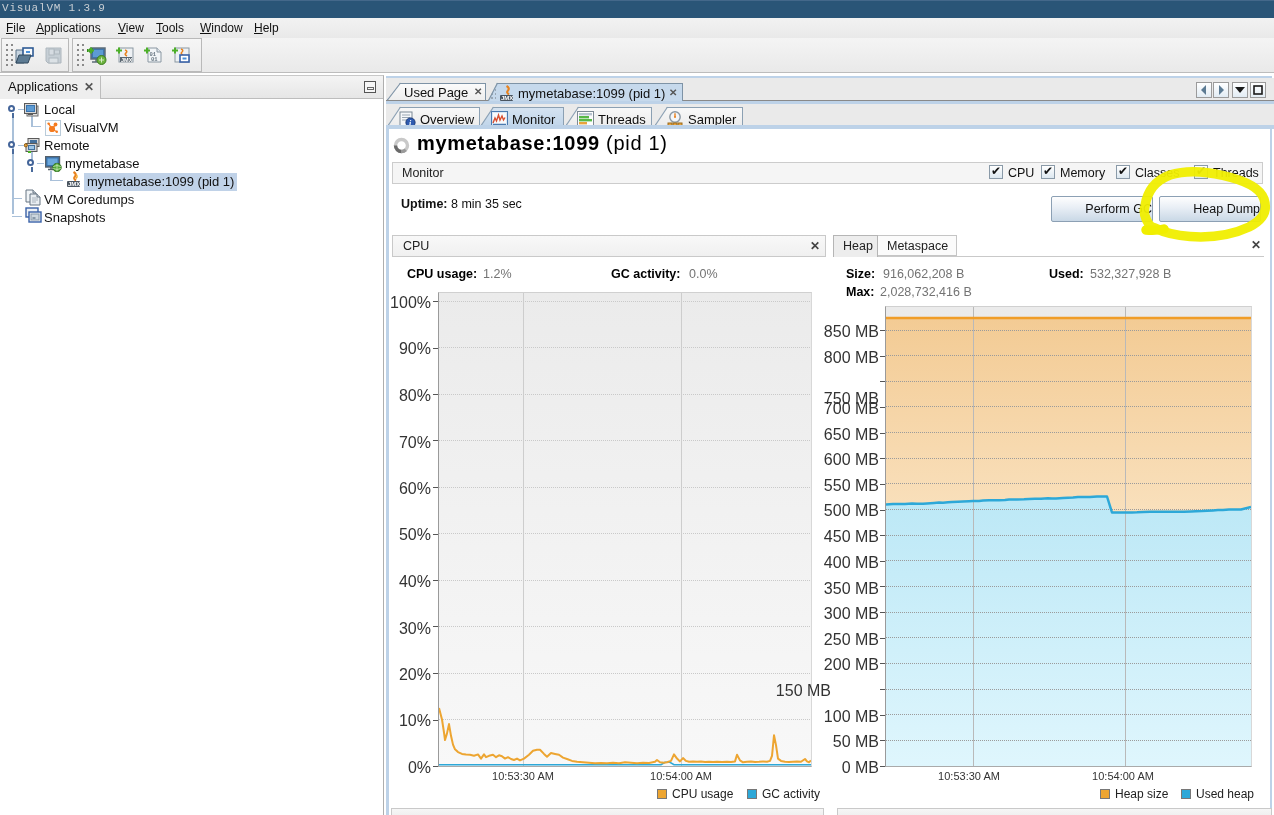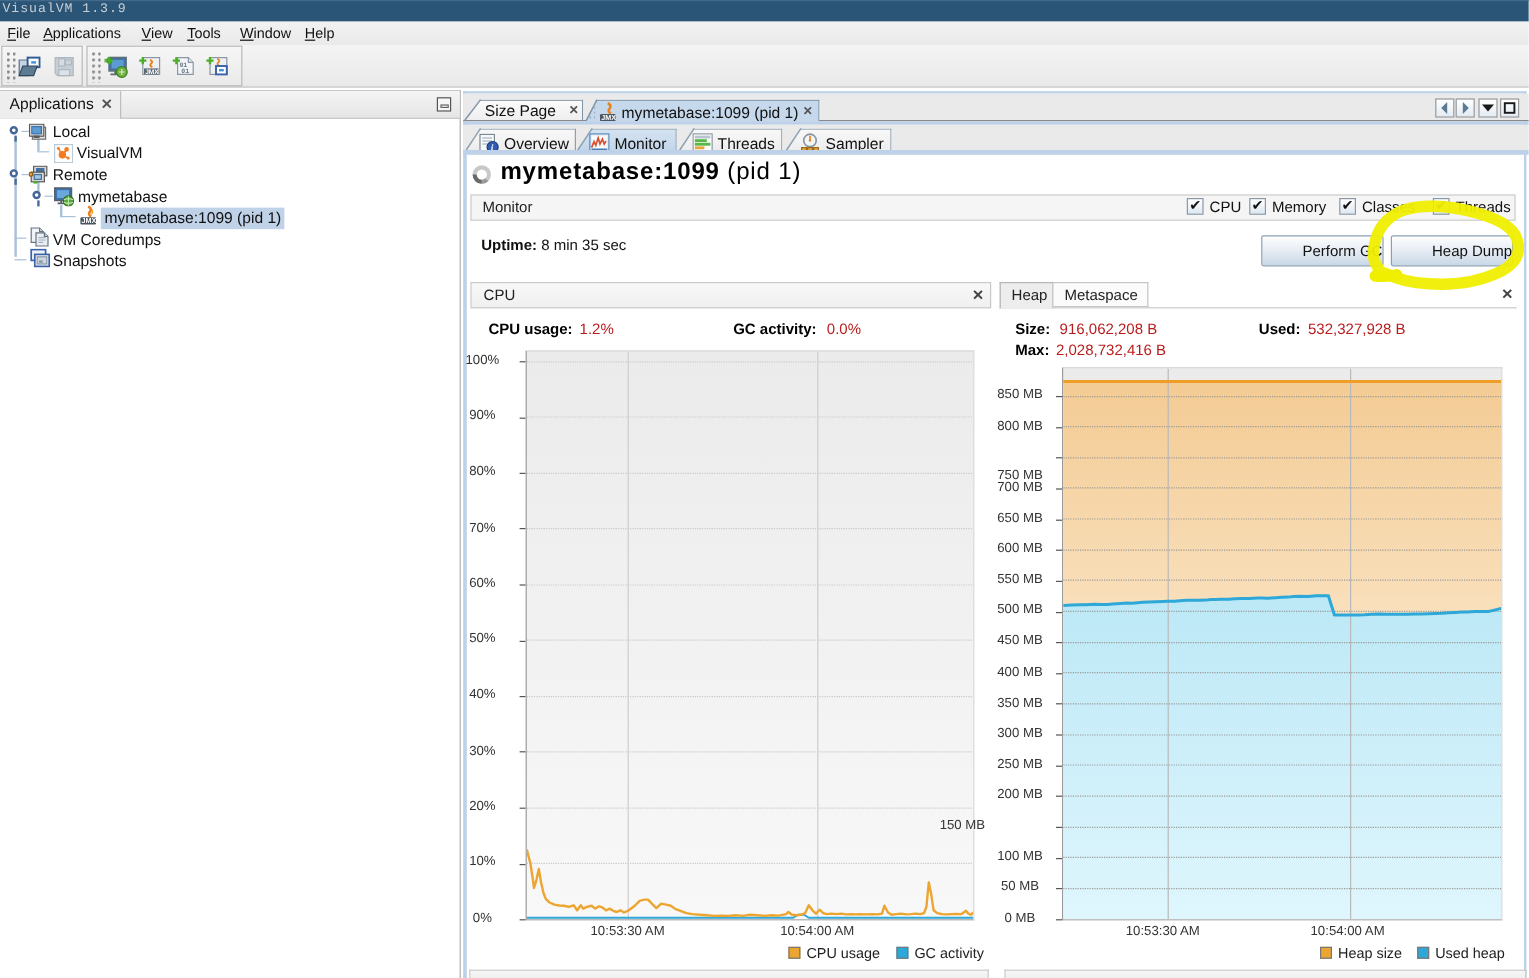--- a/index.html
+++ b/index.html
@@ -87,22 +87,22 @@
 
 #uptime { left:401px; top:197px; font-size:12.5px; color:#111; }
 .btn { position:absolute; height:26px; border:1px solid #8ca0b4; border-radius:2px;
   background:linear-gradient(#fefefe 0%, #e8eef5 45%, #c9d8e6 100%);
   font-size:12.5px; color:#111; text-align:right; line-height:24px; }
 
 
 .phead { position:absolute; background:linear-gradient(#f8f8f8,#f0f0f0);
   border:1px solid #c9c9c9; font-size:12.5px; color:#222; }
 .statlbl { position:absolute; font-size:12.5px; color:#000; font-weight:bold; }
-.statval { position:absolute; font-size:12.5px; color:#b91c1c; }
-.axlbl { position:absolute; font-size:11px; color:#333; text-align:center; }
+.statval { position:absolute; font-size:12.5px; color:#737373; }
+.axlbl { position:absolute; font-size:16px; color:#333; text-align:right; }
 .timelbl { position:absolute; font-size:11px; color:#333; text-align:center; width:80px; }
 .leg { position:absolute; font-size:12px; color:#222; }
 .legsq { position:absolute; width:10px; height:10px; border:1px solid #777; }
 
 .plot { position:absolute; background:linear-gradient(#ebebeb,#f8f8f8);
   border-top:1px solid #d0d0d0; border-right:1px solid #d8d8d8;
   border-left:1px solid #9a9a9a; border-bottom:1px solid #aaaaaa; }
 </style>
 </head>
 <body>
@@ -270,21 +270,21 @@
     <div class="trow tsel" style="left:84px;top:97px;padding:0 3px">mymetabase:1099 (pid 1)</div>
     <div class="trow" style="left:44px;top:115px">VM Coredumps</div>
     <div class="trow" style="left:44px;top:133px">Snapshots</div>
   </div>
 </div>
 
 <div id="rframe" class="abs"></div>
 
 <div id="doctabs" class="abs">
   <div class="dtab" style="left:1px;width:99px;">
-    <span style="position:absolute;left:16px;top:1px">Size Page</span>
+    <span style="position:absolute;left:16px;top:1px">Used Page</span>
     <span class="xglyph" style="position:absolute;left:86px;top:2px;font-size:10px">✕</span>
   </div>
   <div class="dtab active" style="left:102px;width:195px;">
     <div style="position:absolute;left:2px;top:5px;width:5px;height:12px;background-image:radial-gradient(circle at 1px 1px,#9aa8b6 0.8px,transparent 1px);background-size:4px 4px;"></div>
     <svg style="position:absolute;left:9px;top:1px" width="17" height="18" viewBox="0 0 17 17">
       <path d="M8.5 0.5 q3.5 2 1.5 4.5 q-2 2 1 4" stroke="#e8821e" stroke-width="2.2" fill="none"></path>
       <rect x="2" y="9.5" width="13" height="6" rx="1" fill="#4a5560"></rect>
       <text x="3" y="14.7" font-family="Liberation Sans" font-size="6" font-weight="bold" fill="#fff">JMX</text>
     </svg>
     <span style="position:absolute;left:29px;top:2px">mymetabase:1099 (pid 1)</span>

